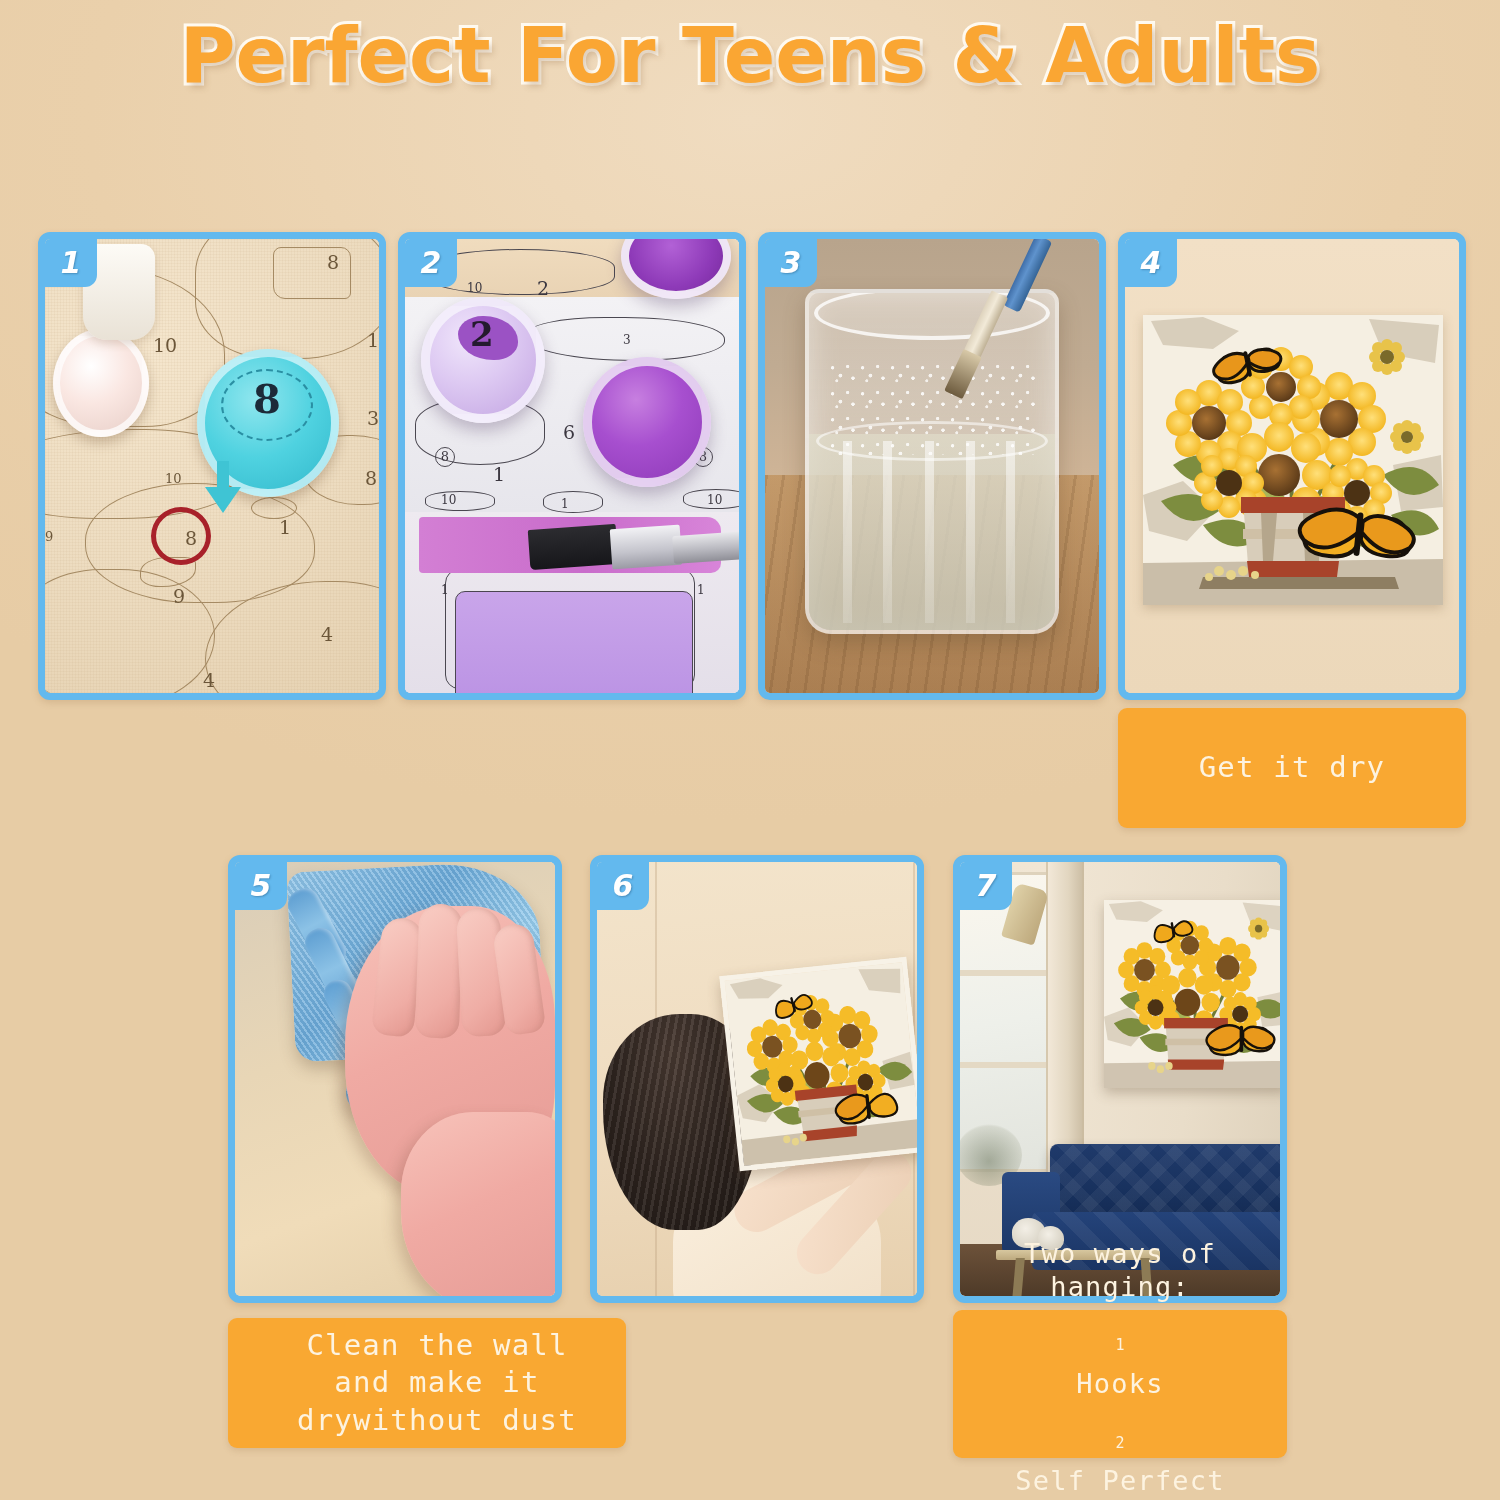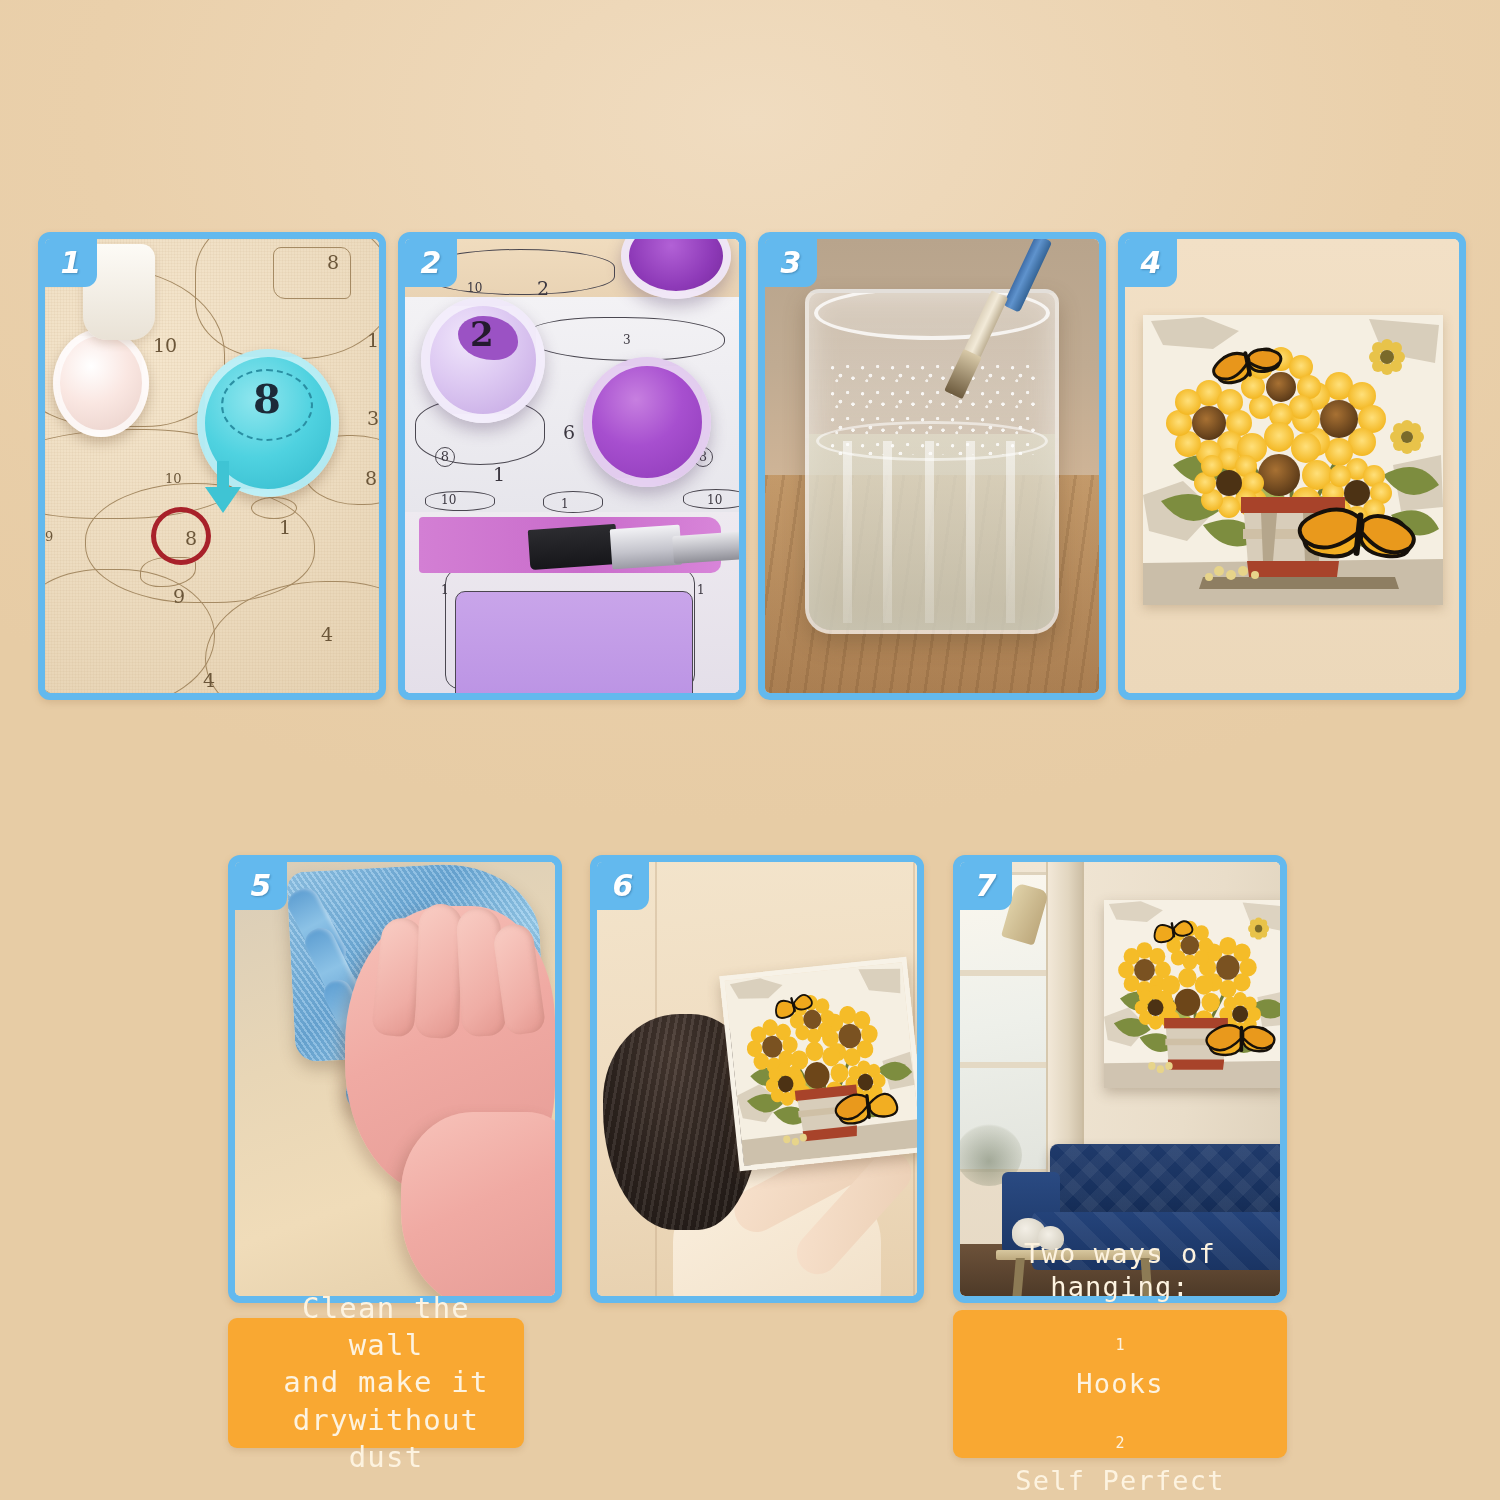--- a/index.html
+++ b/index.html
@@ -445,20 +445,21 @@
     background: radial-gradient(circle at 50% 60%, rgba(110,120,95,.55), rgba(150,155,130,.2) 70%, transparent 75%);
     border-radius: 50%;
   }
 </style>
 </head>
 <body>
 
 <div id="page">
 
   <div class="header">
+    <div class="title-2">Perfect For Teens &amp; Adults</div>
   </div>
 
   <div class="panel" style="left:38px; top:232px; width:348px; height:468px;">
     <div class="panel-inner">
       <div class="canvas-bg"></div>
 
       <div class="pbn-line" style="left:-40px; top:28px; width:220px; height:160px; border-radius:50% 60% 40% 50%;"></div>
       <div class="pbn-line" style="left:150px; top:-30px; width:200px; height:150px; border-radius:45% 55% 50% 40%;"></div>
       <div class="pbn-line" style="left:228px; top:8px; width:78px; height:52px; border-radius:8px 10px 6px 12px;"></div>
       <div class="pbn-line" style="left:-60px; top:190px; width:260px; height:90px; border-radius:60% 40% 50% 45%;"></div>
@@ -748,20 +749,21 @@
             <path d="M2 0 q22 -18 31 0 q7 16 -13 16 q-14 0 -18 -9Z" fill="#f2ae22" stroke="#17110a" stroke-width="2.6"></path>
             <path d="M2 2 q18 18 33 7 q7 -9 -9 -16 q-16 -7 -24 2Z" fill="#e9991c" stroke="#17110a" stroke-width="2.6"></path>
             <rect x="-2" y="-11" width="4" height="29" rx="2" fill="#15100a"></rect>
           </g>
         </svg>
       </div>
     </div>
     <div class="badge">4</div>
   </div>
 
+  <div class="caption" style="left:1118px; top:708px; width:348px; height:120px;">Get it dry</div>
 
   <div class="panel" style="left:228px; top:855px; width:334px; height:448px;">
     <div class="panel-inner">
       <div class="s5-bg"></div>
       <div class="cloth" style="left:56px; top:4px; width:250px; height:190px; transform:rotate(-3deg);"></div>
       <div class="cloth-fold" style="left:40px; top:50px; width:84px; height:32px; transform:rotate(62deg);"></div>
       <div class="cloth-fold" style="left:52px; top:96px; width:96px; height:30px; transform:rotate(64deg);"></div>
       <div class="cloth-fold" style="left:72px; top:146px; width:92px; height:28px; transform:rotate(62deg);"></div>
       <div class="cloth" style="left:118px; top:130px; width:140px; height:130px; transform:rotate(10deg); border-radius:24px 30% 40% 20px;"></div>
 
@@ -1082,21 +1084,21 @@
       <div class="s7-seat" style="left:72px; top:350px; width:268px; height:58px;"></div>
       <div class="s7-bird" style="left:52px; top:356px; width:34px; height:30px;"></div>
       <div class="s7-bird" style="left:78px; top:364px; width:26px; height:24px;"></div>
       <div class="s7-table" style="left:36px; top:388px; width:164px; height:10px;"></div>
       <div class="s7-tableleg" style="left:54px; top:396px; width:9px; height:42px; transform:skewX(-5deg);"></div>
       <div class="s7-tableleg" style="left:182px; top:396px; width:9px; height:40px; transform:skewX(4deg);"></div>
     </div>
     <div class="badge">7</div>
   </div>
 
-  <div class="caption" style="left:228px; top:1318px; width:296px; height:130px;padding-left:28px;">Clean the wall
+  <div class="caption" style="left:228px; top:1318px; width:398px; height:130px;padding-left:28px;">Clean the wall
 and make it
 drywithout dust</div>
 
   <div class="caption small" style="left:953px; top:1310px; width:334px; height:148px; flex-direction:column; line-height:1.2;">
     <div>Two ways of</div>
     <div>hanging:</div>
     <div>
       <sup>1</sup>
       <span>Hooks</span>
     </div>

